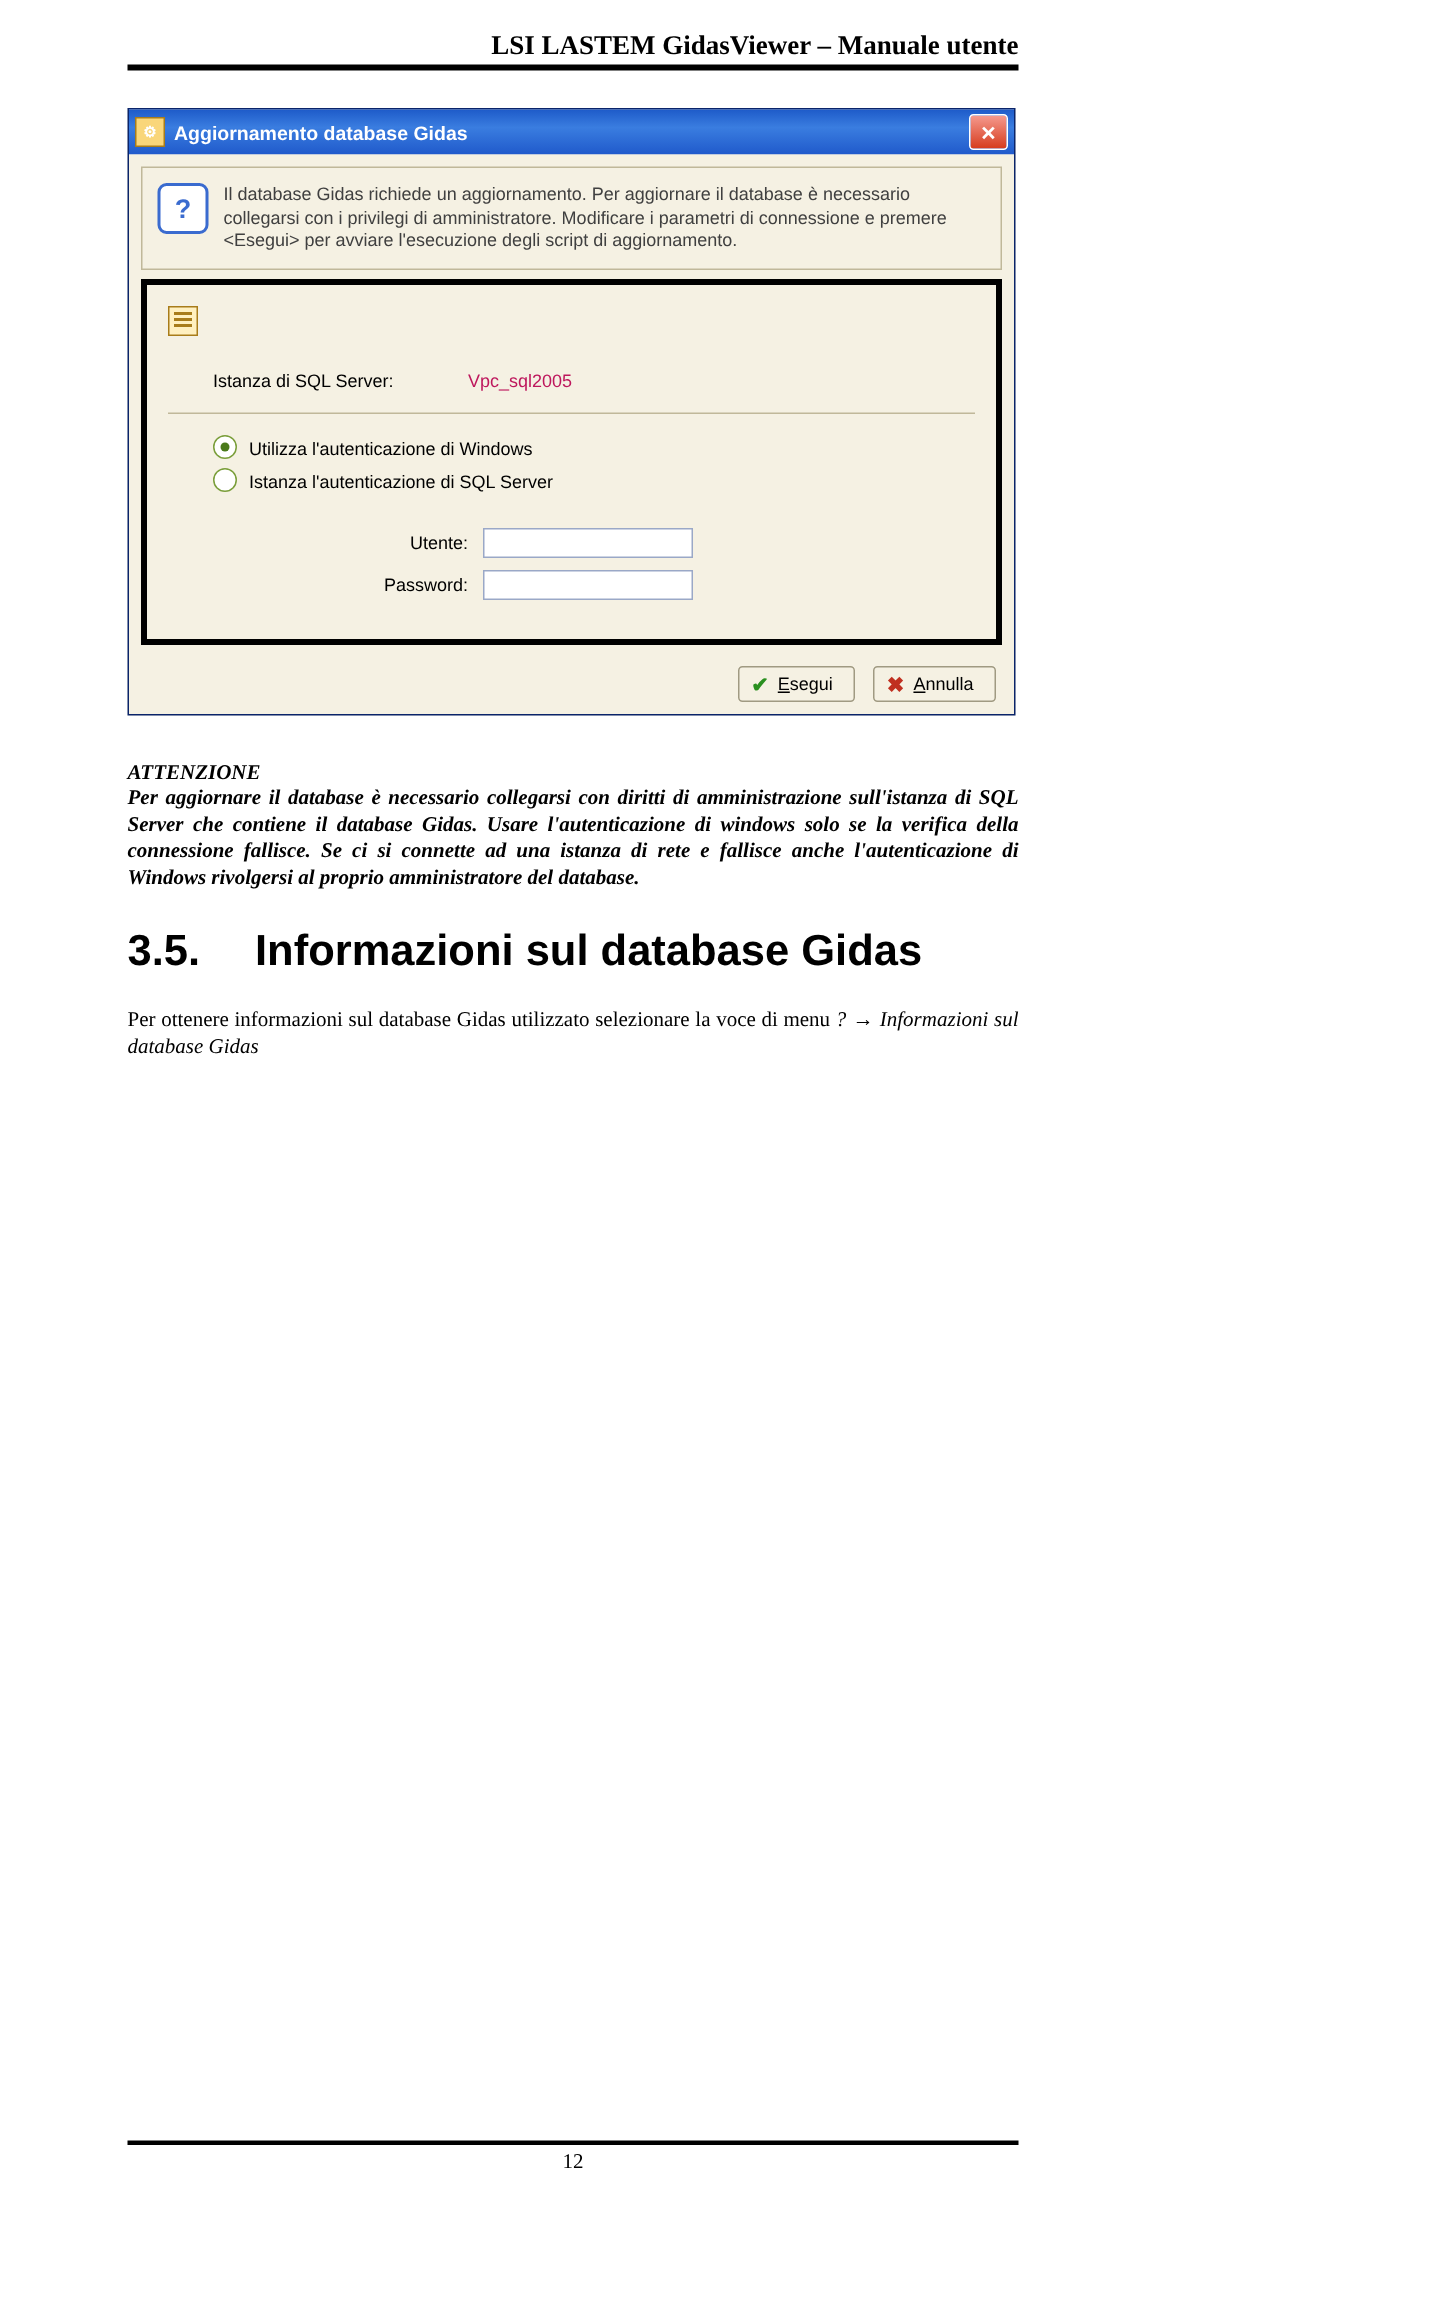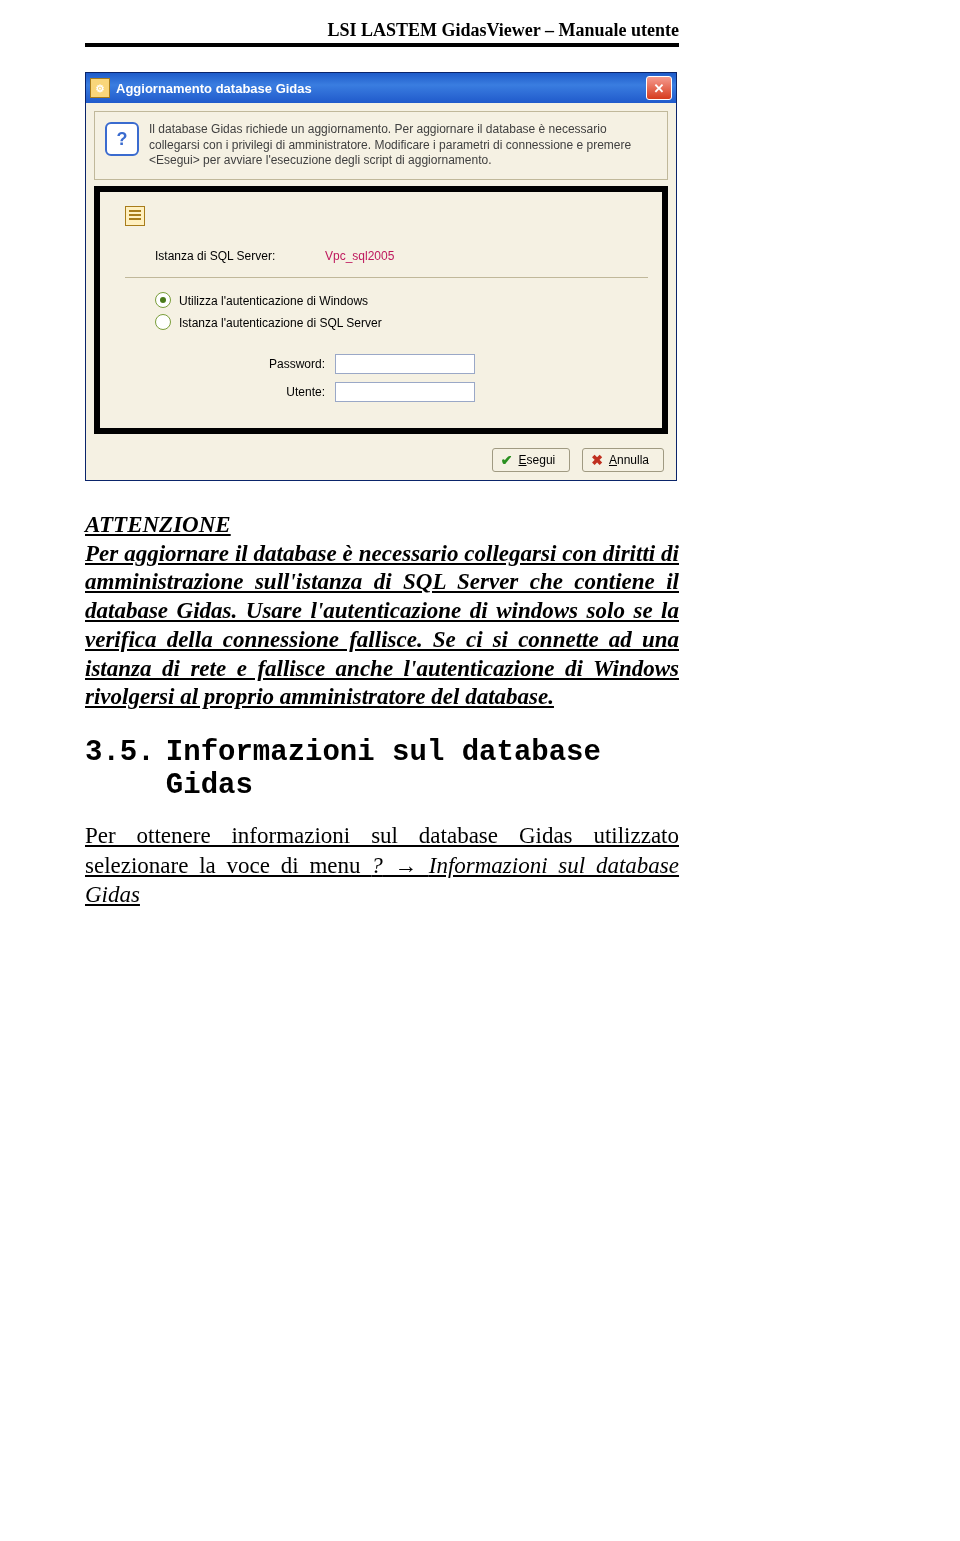--- a/index.html
+++ b/index.html
@@ -93,24 +93,24 @@
   font-weight: bold;
   font-size: 18px;
   flex-shrink: 0;
 }
 .info-text {
   font-size: 12px;
   line-height: 1.3;
   color: #404040;
 }
 .form-area {
-  border: 6px solid #000000;
+  border: 4px solid #000000;
   background: #f5f1e3;
   margin-top: 6px;
-  padding: 14px 14px 18px 25px;
+  padding: 14px 14px 18px 14px;
 }
 .form-icon {
   display: inline-block;
   width: 18px;
   height: 18px;
   background: #fff0c0;
   border: 1px solid #a87c1a;
   margin-bottom: 10px;
   position: relative;
 }
@@ -205,30 +205,29 @@
 .x-ico {
   color: #c03020;
   font-weight: bold;
   margin-right: 6px;
   font-size: 14px;
 }
 .dlg-button .ul { text-decoration: underline; }
 
 
 .body-text p {
-  font-size: 23px;
+  font-size: 14px;
   line-height: 1.25;
   margin: 0 0 24px 0;
   text-align: justify;
-  text-decoration: underline;
 }
 .body-text .italic { font-style: italic; font-weight: bold; }
 .body-text .italic-normal { font-style: italic; }
 .h35 {
-  font-family: Liberation Mono, monospace;
+  font-family: Liberation Sans, sans-serif;
   font-weight: bold;
   font-size: 29px;
   margin: 10px 0 20px 0;
   display: flex;
 }
 .h35 .num { width: 85px; }
 .arrow { font-family: Arial, sans-serif; }
 
 
 .doc-footer {
@@ -278,26 +277,26 @@
           <span>Utilizza l'autenticazione di Windows</span>
         </div>
         <div class="radio-row">
           <span class="radio-outer"></span>
           <span>Istanza l'autenticazione di SQL Server</span>
         </div>
 
         <div style="height:10px"></div>
 
         <div class="cred-row">
+          <label>Utente:</label>
+          <input type="text" value="" style="">
+        </div>
+        <div class="cred-row">
           <label>Password:</label>
           <input type="password" value="" style="">
-        </div>
-        <div class="cred-row">
-          <label>Utente:</label>
-          <input type="text" value="" style="">
         </div>
       </div>
 
       <div class="button-row">
         <div class="dlg-button">
           <span class="check-ico">✔</span>
           <span><span class="ul">E</span><span>segui</span></span>
         </div>
         <div class="dlg-button">
           <span class="x-ico">✖</span>

